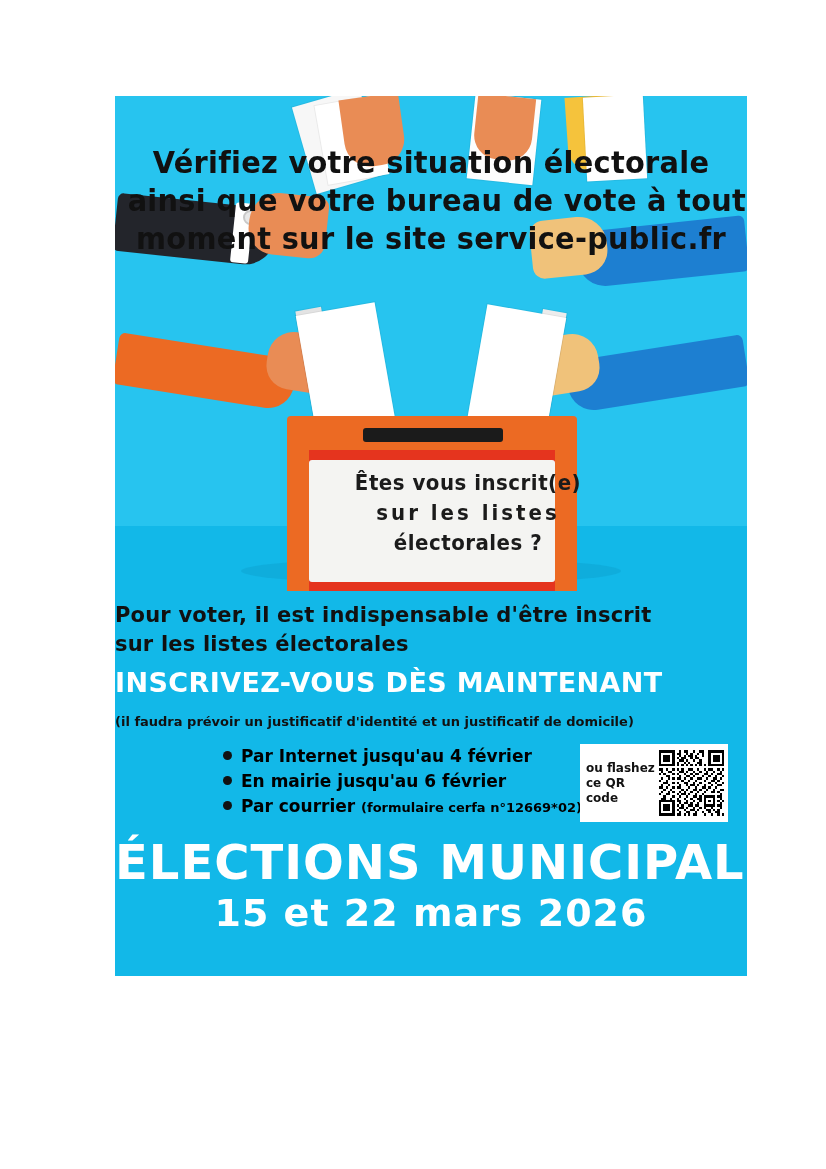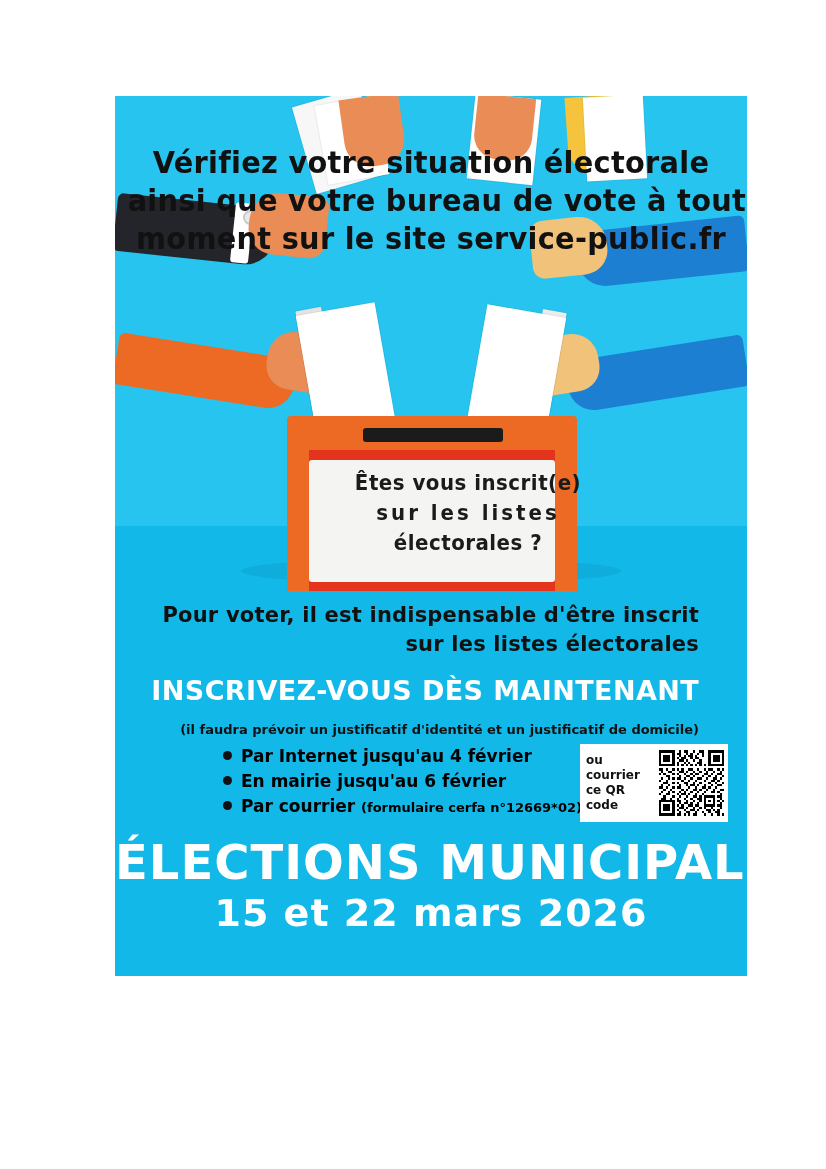--- a/index.html
+++ b/index.html
@@ -352,32 +352,32 @@
     transform: scaleX(.96);
   }
   .headline div { white-space: nowrap; }
 
   
   .mid {
     position: absolute;
     left: 0;
     top: 505px;
     width: 584px;
-    text-align: right;
+    text-align: left;
     color: #111111;
   }
   .mid-1 {
     font-family: "DejaVu Sans", sans-serif;
     font-weight: bold;
     font-size: 21px;
     line-height: 29px;
     letter-spacing: .2px;
   }
   .mid-2 {
-    margin-top: 16px;
+    margin-top: 8px;
     color: #ffffff;
     font-family: "DejaVu Sans", sans-serif;
     font-weight: bold;
     font-size: 27px;
     letter-spacing: .4px;
   }
   .mid-3 {
     margin-top: 16px;
     font-family: "DejaVu Sans", sans-serif;
     font-weight: bold;
@@ -533,21 +533,21 @@
     <div class="row">
       <span class="dot"></span><span>En mairie jusqu'au 6 février</span>
     </div>
     <div class="row">
       <span class="dot"></span><span>Par courrier </span><span class="small">(formulaire cerfa n°12669*02)</span>
     </div>
   </div>
 
   <div class="qr-block">
     <div class="qr-label">
-      <div>ou courrier</div>
+      <div>ou flashez</div>
       <div>ce QR code</div>
     </div>
     <svg class="qr-code" viewBox="0 0 29 29" shape-rendering="crispEdges">
       <rect width="29" height="29" fill="#ffffff"></rect>
       <g fill="#000000">
 
         <rect x="0" y="0" width="7" height="1"></rect>
           <rect x="0" y="6" width="7" height="1"></rect>
         <rect x="0" y="0" width="1" height="7"></rect>
           <rect x="6" y="0" width="1" height="7"></rect>

